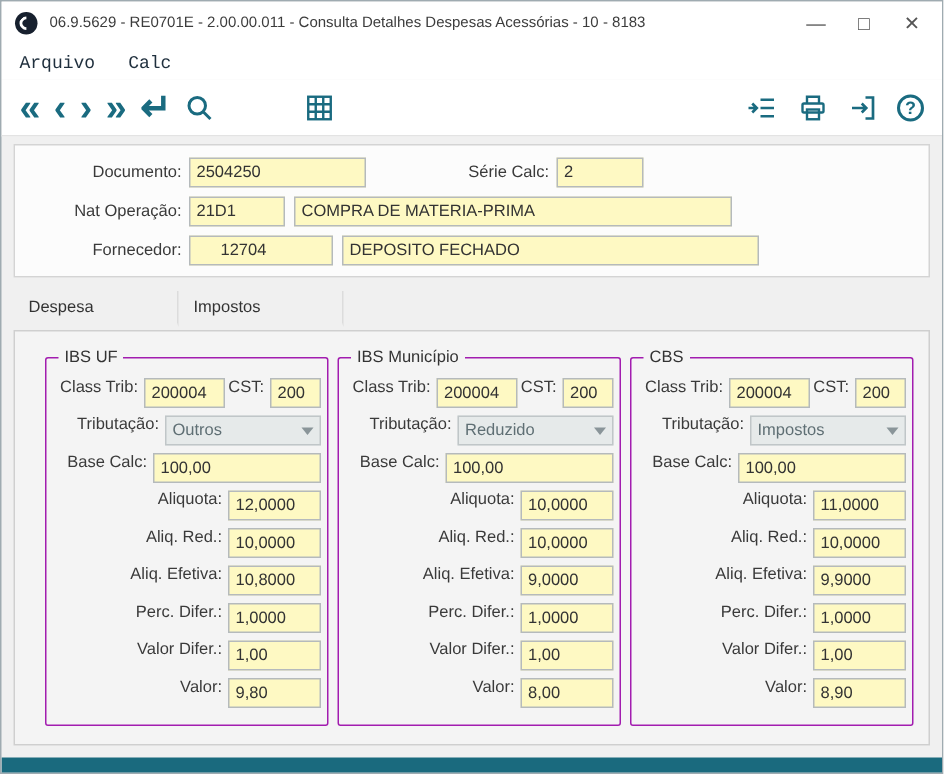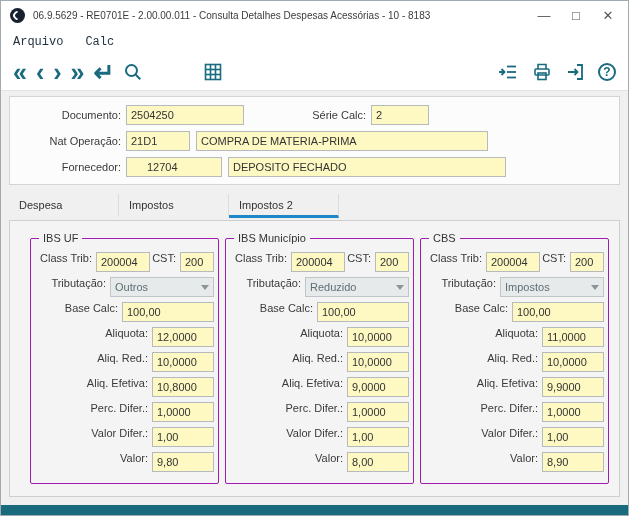--- a/index.html
+++ b/index.html
@@ -41,21 +41,21 @@
   .tab { width: 110px; line-height: 22px; padding-left: 10px; border-right: 1px solid #dcdcdc; color: #333; border-bottom: 3px solid transparent; }
   .tab.active { border-bottom: 3px solid #1e87c8; }
 
   
   .content-panel { margin: 2px 8px 8px; border: 1px solid #cfcfcf; background: #f4f4f4; flex: 1; display: flex; gap: 6px; padding: 17px 10px 12px 20px; align-items: flex-start; }
   .groupbox { position: relative; border: 1px solid #a21caf; border-radius: 2px; width: 192px; padding: 13px 4px 6px 4px; }
   .legend { position: absolute; top: -7px; left: 8px; background: #f4f4f4; padding: 0 4px; color: #333; }
   .grow { display: flex; margin-bottom: 5px; }
   .grow label { flex: 1; text-align: right; padding-right: 4px; color: #3a3a3a; white-space: nowrap; }
   .cst-label { flex: none !important; width: 30px; }
-  .w54 { width: 54px; flex: none; } .w34 { width: 34px; flex: none; } .w62 { width: 62px; flex: none; } .w92 { width: 92px; flex: none; }
+  .w54 { width: 54px; flex: none; } .w34 { width: 34px; flex: none; } .w62 { width: 62px; flex: none; } .w92 { width: 112px; flex: none; }
   .combo { width: 104px; height: 20px; flex: none; background: #e6eaea; border: 1px solid #c0c6c8; display: flex; align-items: center; padding: 0 4px; color: #5f6f74; }
   .combo .combo-text { flex: 1; overflow: hidden; white-space: nowrap; }
   .combo-arrow { width: 0; height: 0; border-left: 4px solid transparent; border-right: 4px solid transparent; border-top: 5px solid #8a9599; }
 
   
   .statusbar { height: 12px; background: #1a6a7e; flex: none; }
 
   svg { display: block; }
 </style>
 </head>
@@ -141,21 +141,20 @@
     <div class="hrow">
       <label>Fornecedor:</label>
       <input class="inp w-forn" value="12704" style="">
       <input class="inp w-forndesc" value="DEPOSITO FECHADO" style="">
     </div>
   </div>
 
   <div class="tabs">
     <div class="tab">Despesa</div>
     <div class="tab">Impostos</div>
-    <div class="tab active">Impostos 2</div>
   </div>
 
   <div class="content-panel">
 
     <div class="groupbox">
       <span class="legend">IBS UF</span>
       <div class="grow">
         <label>Class Trib:</label>
         <input class="inp w54" value="200004" style="">
         <label class="cst-label">CST:</label>

